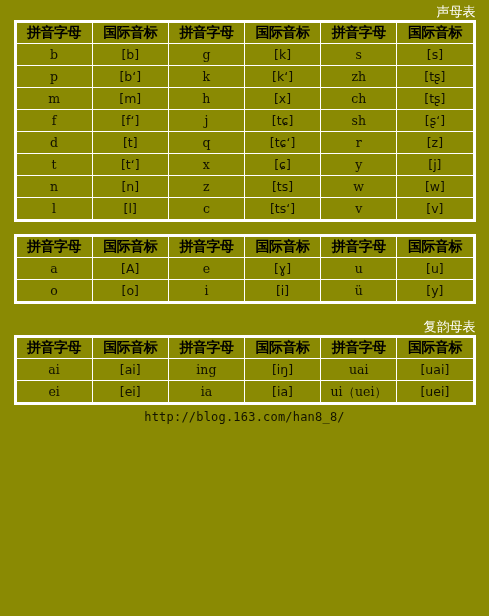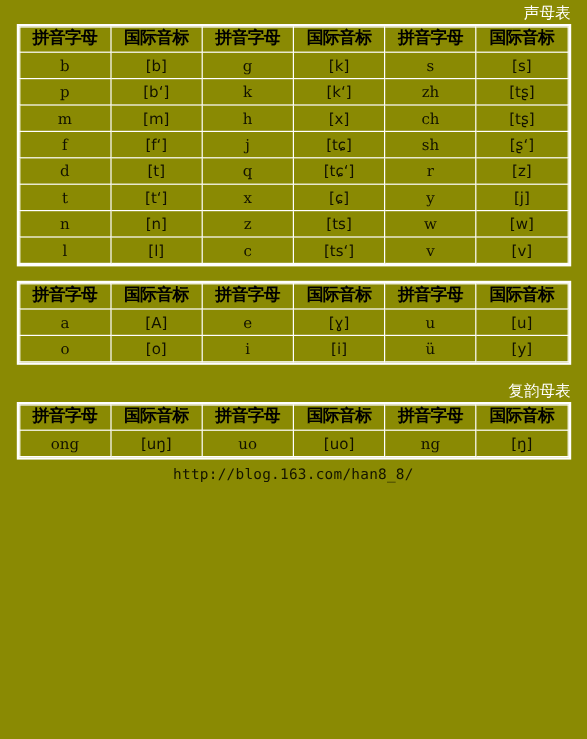--- a/index.html
+++ b/index.html
@@ -222,26 +222,34 @@
             <th class="col-a">拼音字母</th>
             <th class="col-a">国际音标</th>
             <th class="col-a">拼音字母</th>
             <th class="col-a">国际音标</th>
             <th class="col-a">拼音字母</th>
             <th class="col-a">国际音标</th>
           </tr>
         </thead>
         <tbody>
           <tr>
-            <td>ong</td>
-            <td class="ipa">[uŋ]</td>
-            <td>uo</td>
-            <td class="ipa">[uo]</td>
-            <td>ng</td>
-            <td class="ipa">[ŋ]</td>
+            <td>ai</td>
+            <td class="ipa">[ai]</td>
+            <td>ing</td>
+            <td class="ipa">[iŋ]</td>
+            <td>uai</td>
+            <td class="ipa">[uai]</td>
+          </tr>
+          <tr>
+            <td>ei</td>
+            <td class="ipa">[ei]</td>
+            <td>ia</td>
+            <td class="ipa">[ia]</td>
+            <td>ui（uei）</td>
+            <td class="ipa">[uei]</td>
           </tr>
         </tbody>
       </table>
     </div>
   </div>
 
   <div class="footer-url">http://blog.163.com/han8_8/</div>
 
 </div>
 

